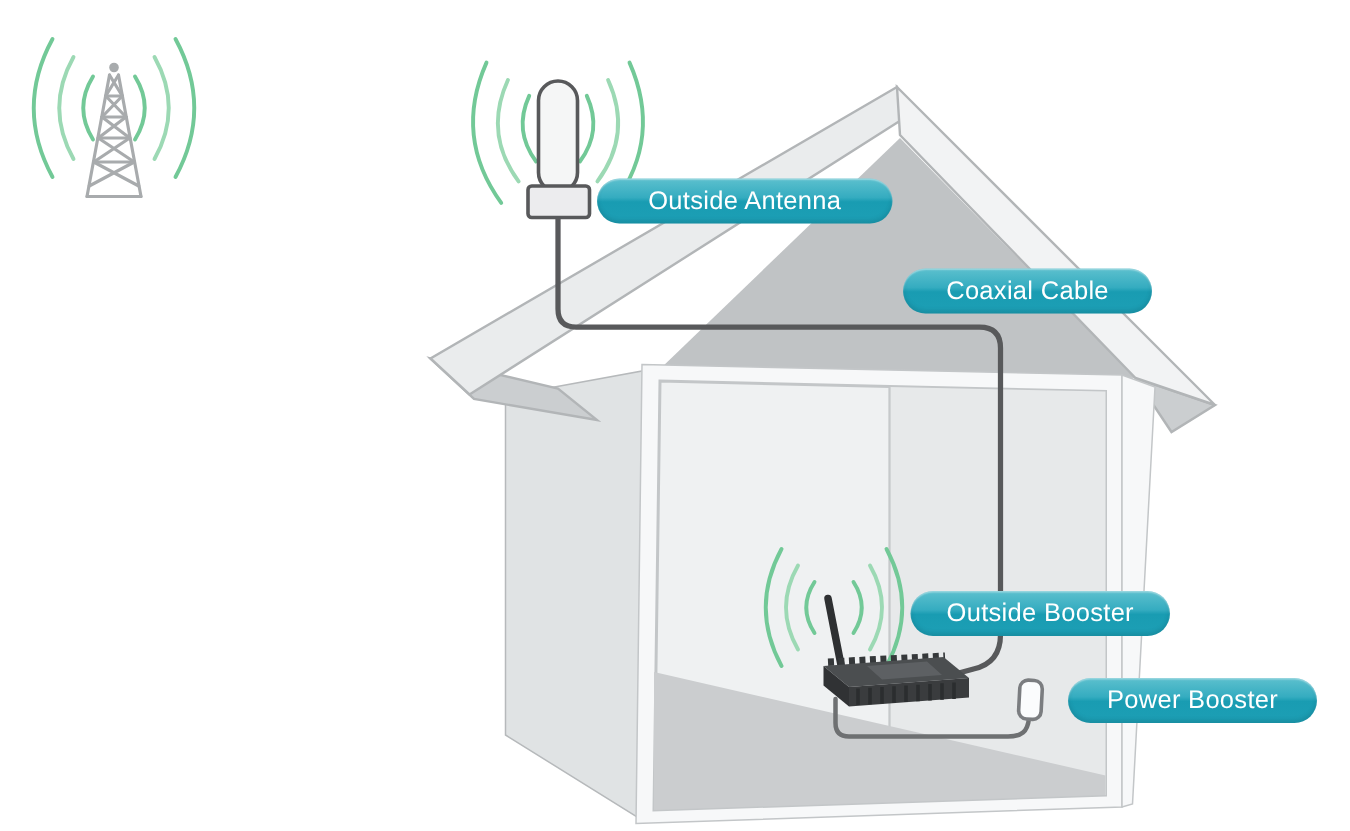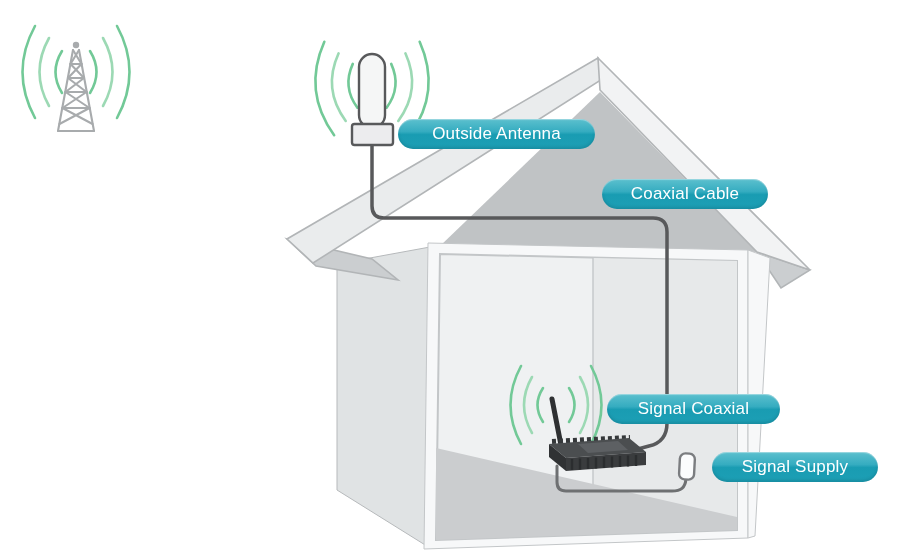--- a/index.html
+++ b/index.html
@@ -152,15 +152,15 @@
         <line class="dev-fin" x1="612" y1="456.5" x2="612" y2="467.5"></line>
         <line class="dev-fin" x1="620" y1="456" x2="620" y2="467"></line>
         <line class="dev-fin" x1="628" y1="455.5" x2="628" y2="466.5"></line>
         <line class="dev-fin" x1="636" y1="455" x2="636" y2="466"></line>
       </g>
     </g>
   </svg>
 
   <div class="pill pill-coax">Coaxial Cable</div>
   <div class="pill pill-outside">Outside Antenna</div>
-  <div class="pill pill-booster">Signal Coaxial</div>
-  <div class="pill pill-power">Signal Supply</div>
+  <div class="pill pill-booster">Outside Booster</div>
+  <div class="pill pill-power">Power Booster</div>
 </div>
 
 </body></html>

